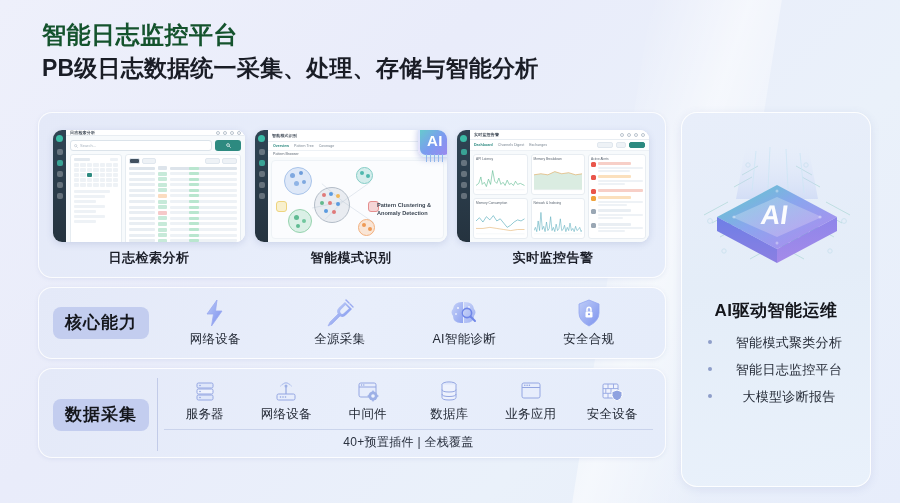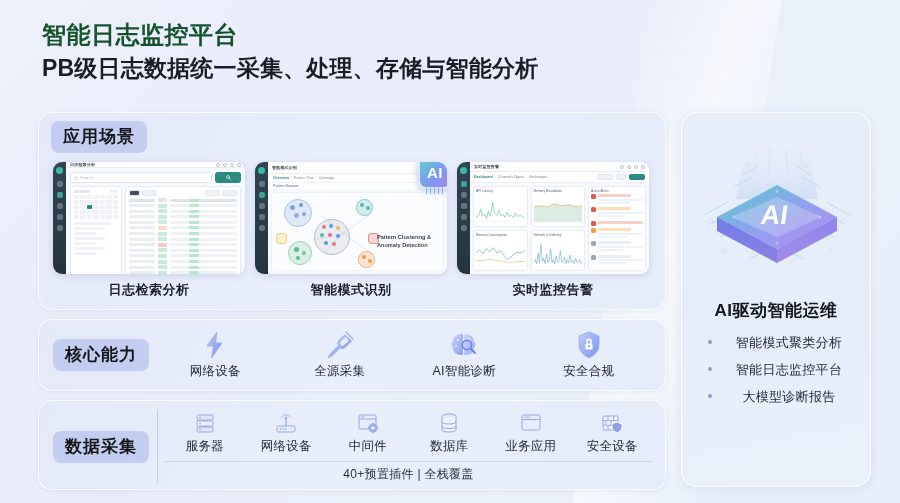--- a/index.html
+++ b/index.html
@@ -186,21 +186,20 @@
 <div class="diag-sheen"></div>
 
 <div class="header">
   <div class="h-title">智能日志监控平台</div>
   <div class="h-sub">PB级日志数据统一采集、处理、存储与智能分析</div>
 </div>
 
 <div class="left-col">
 
   <div class="panel panel-scenes">
-    <div class="badge">应用场景</div>
 
     <div class="scenes-row">
 
       <div class="scene">
         <div class="shot">
           <div class="shot-rail">
             <div class="rail-logo"></div>
             <div class="rail-dot"></div>
             <div class="rail-dot act"></div>
             <div class="rail-dot"></div>

